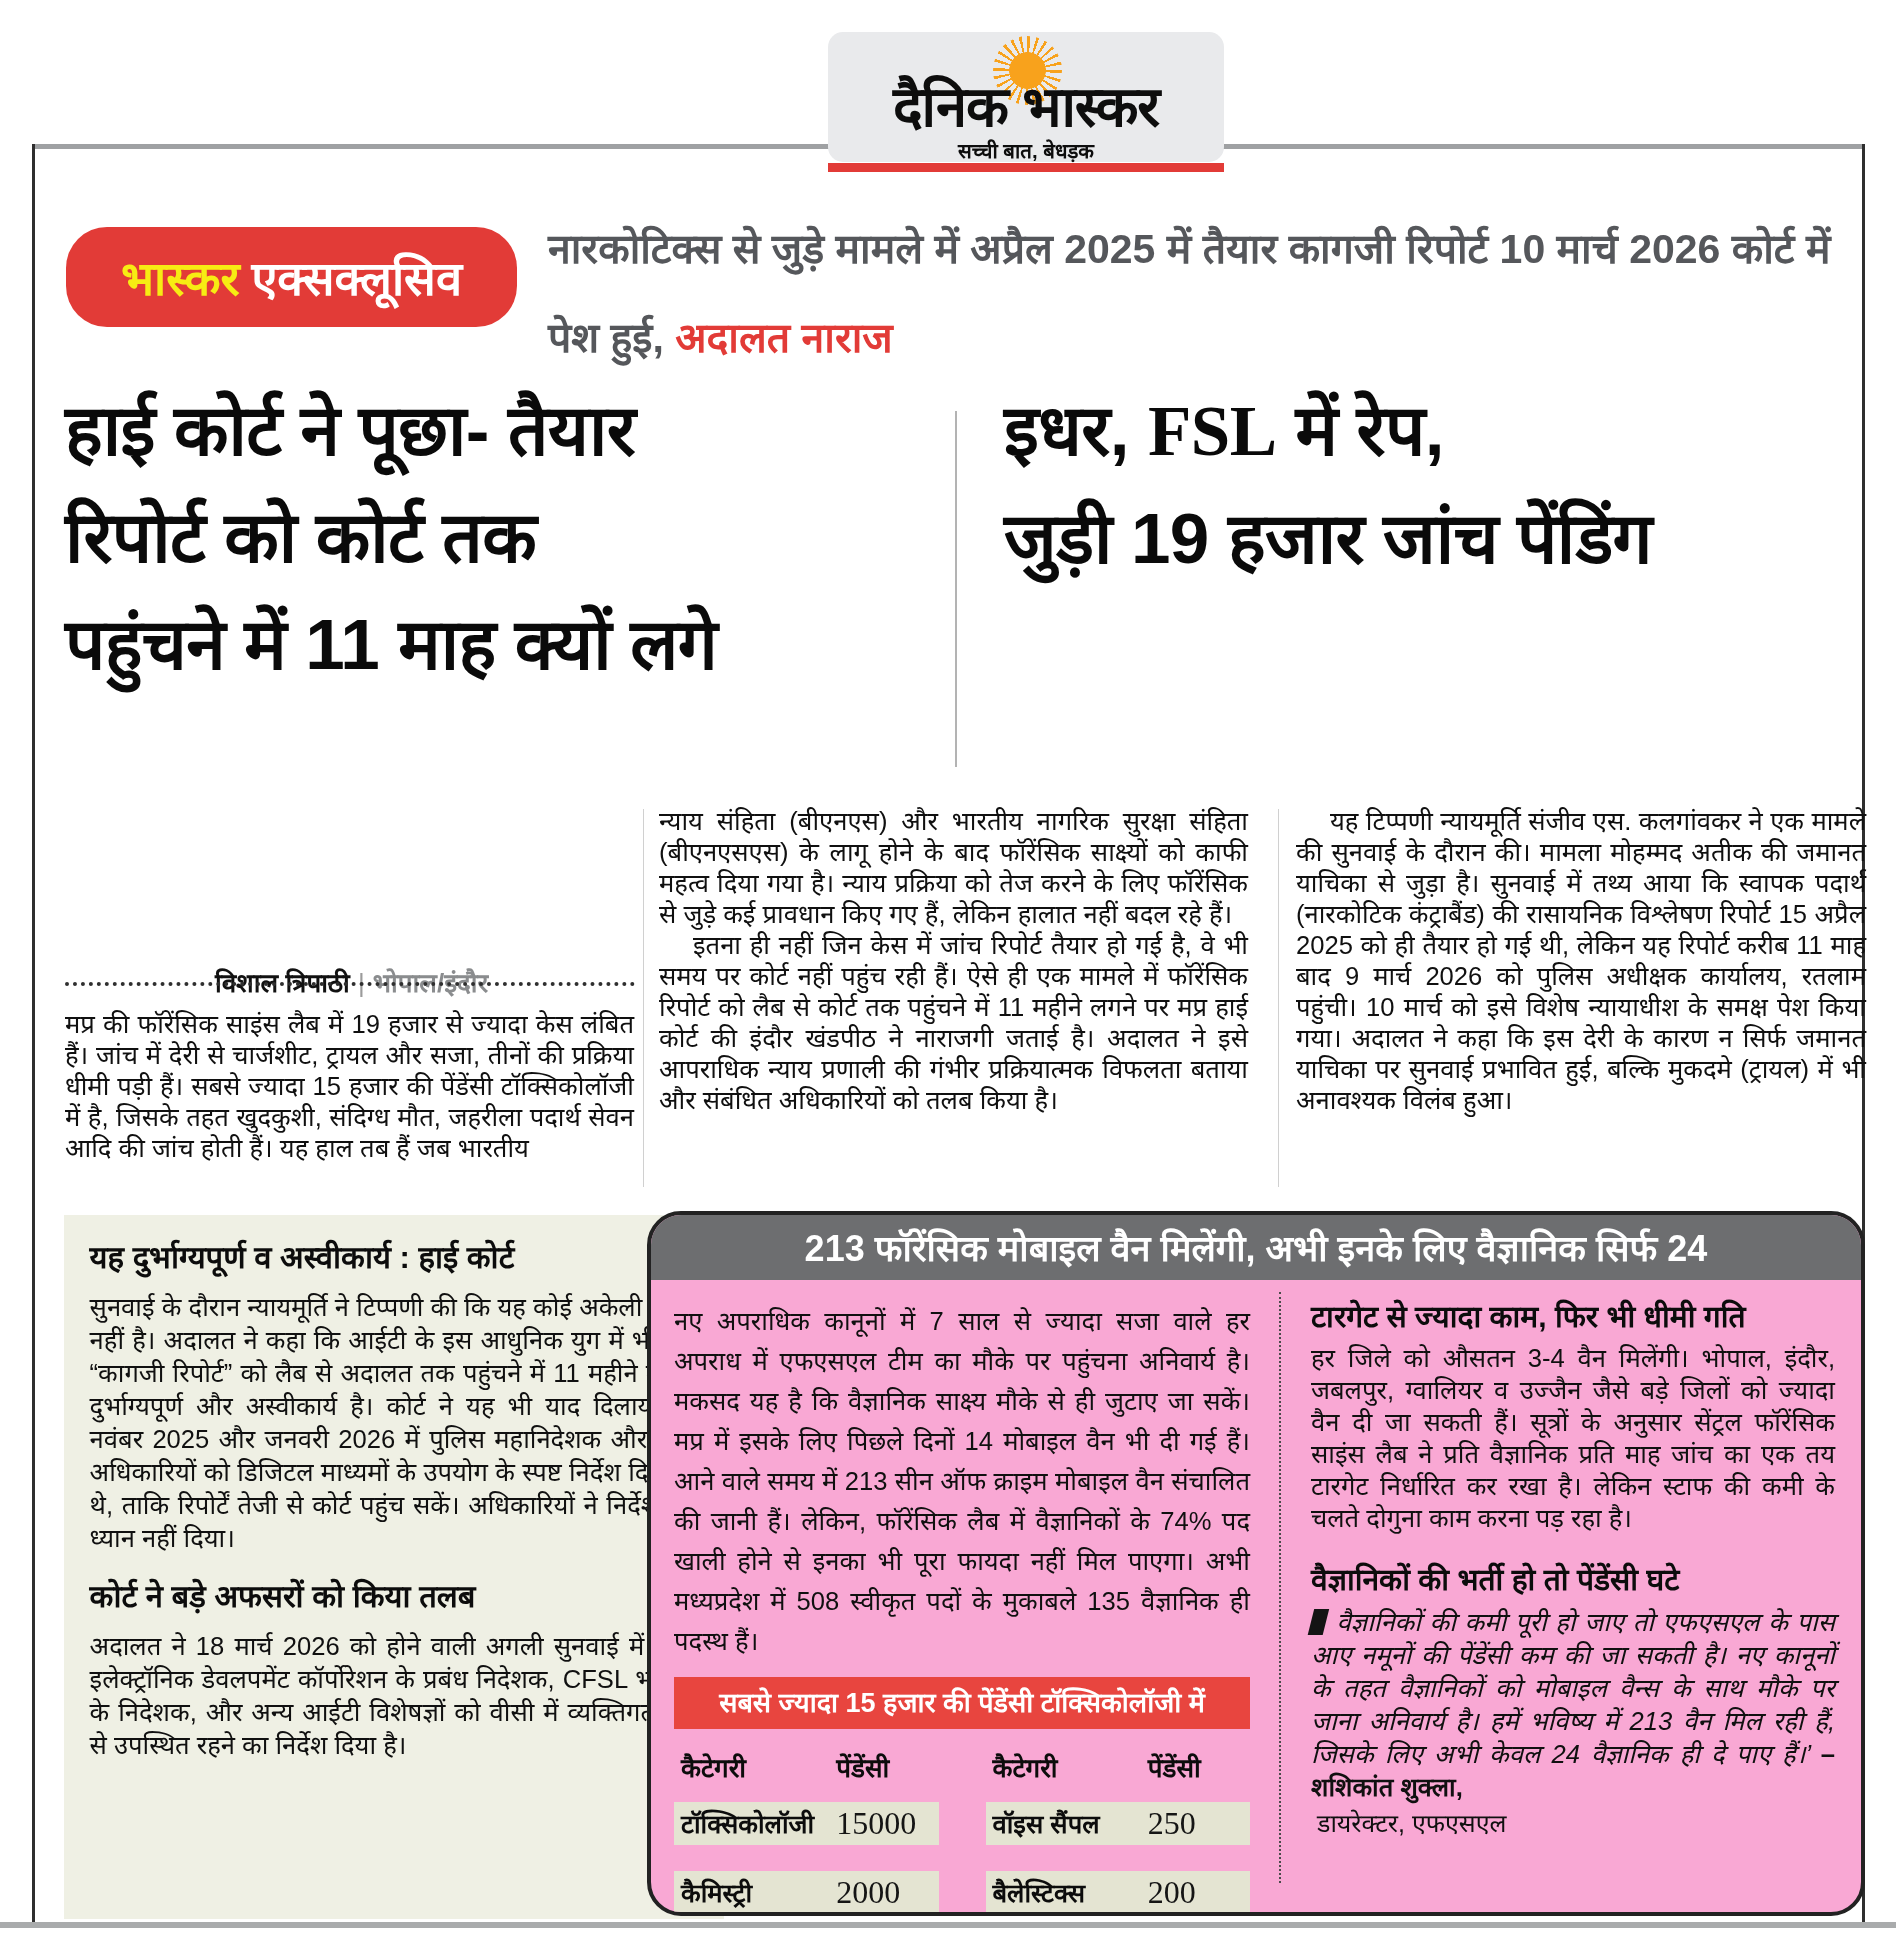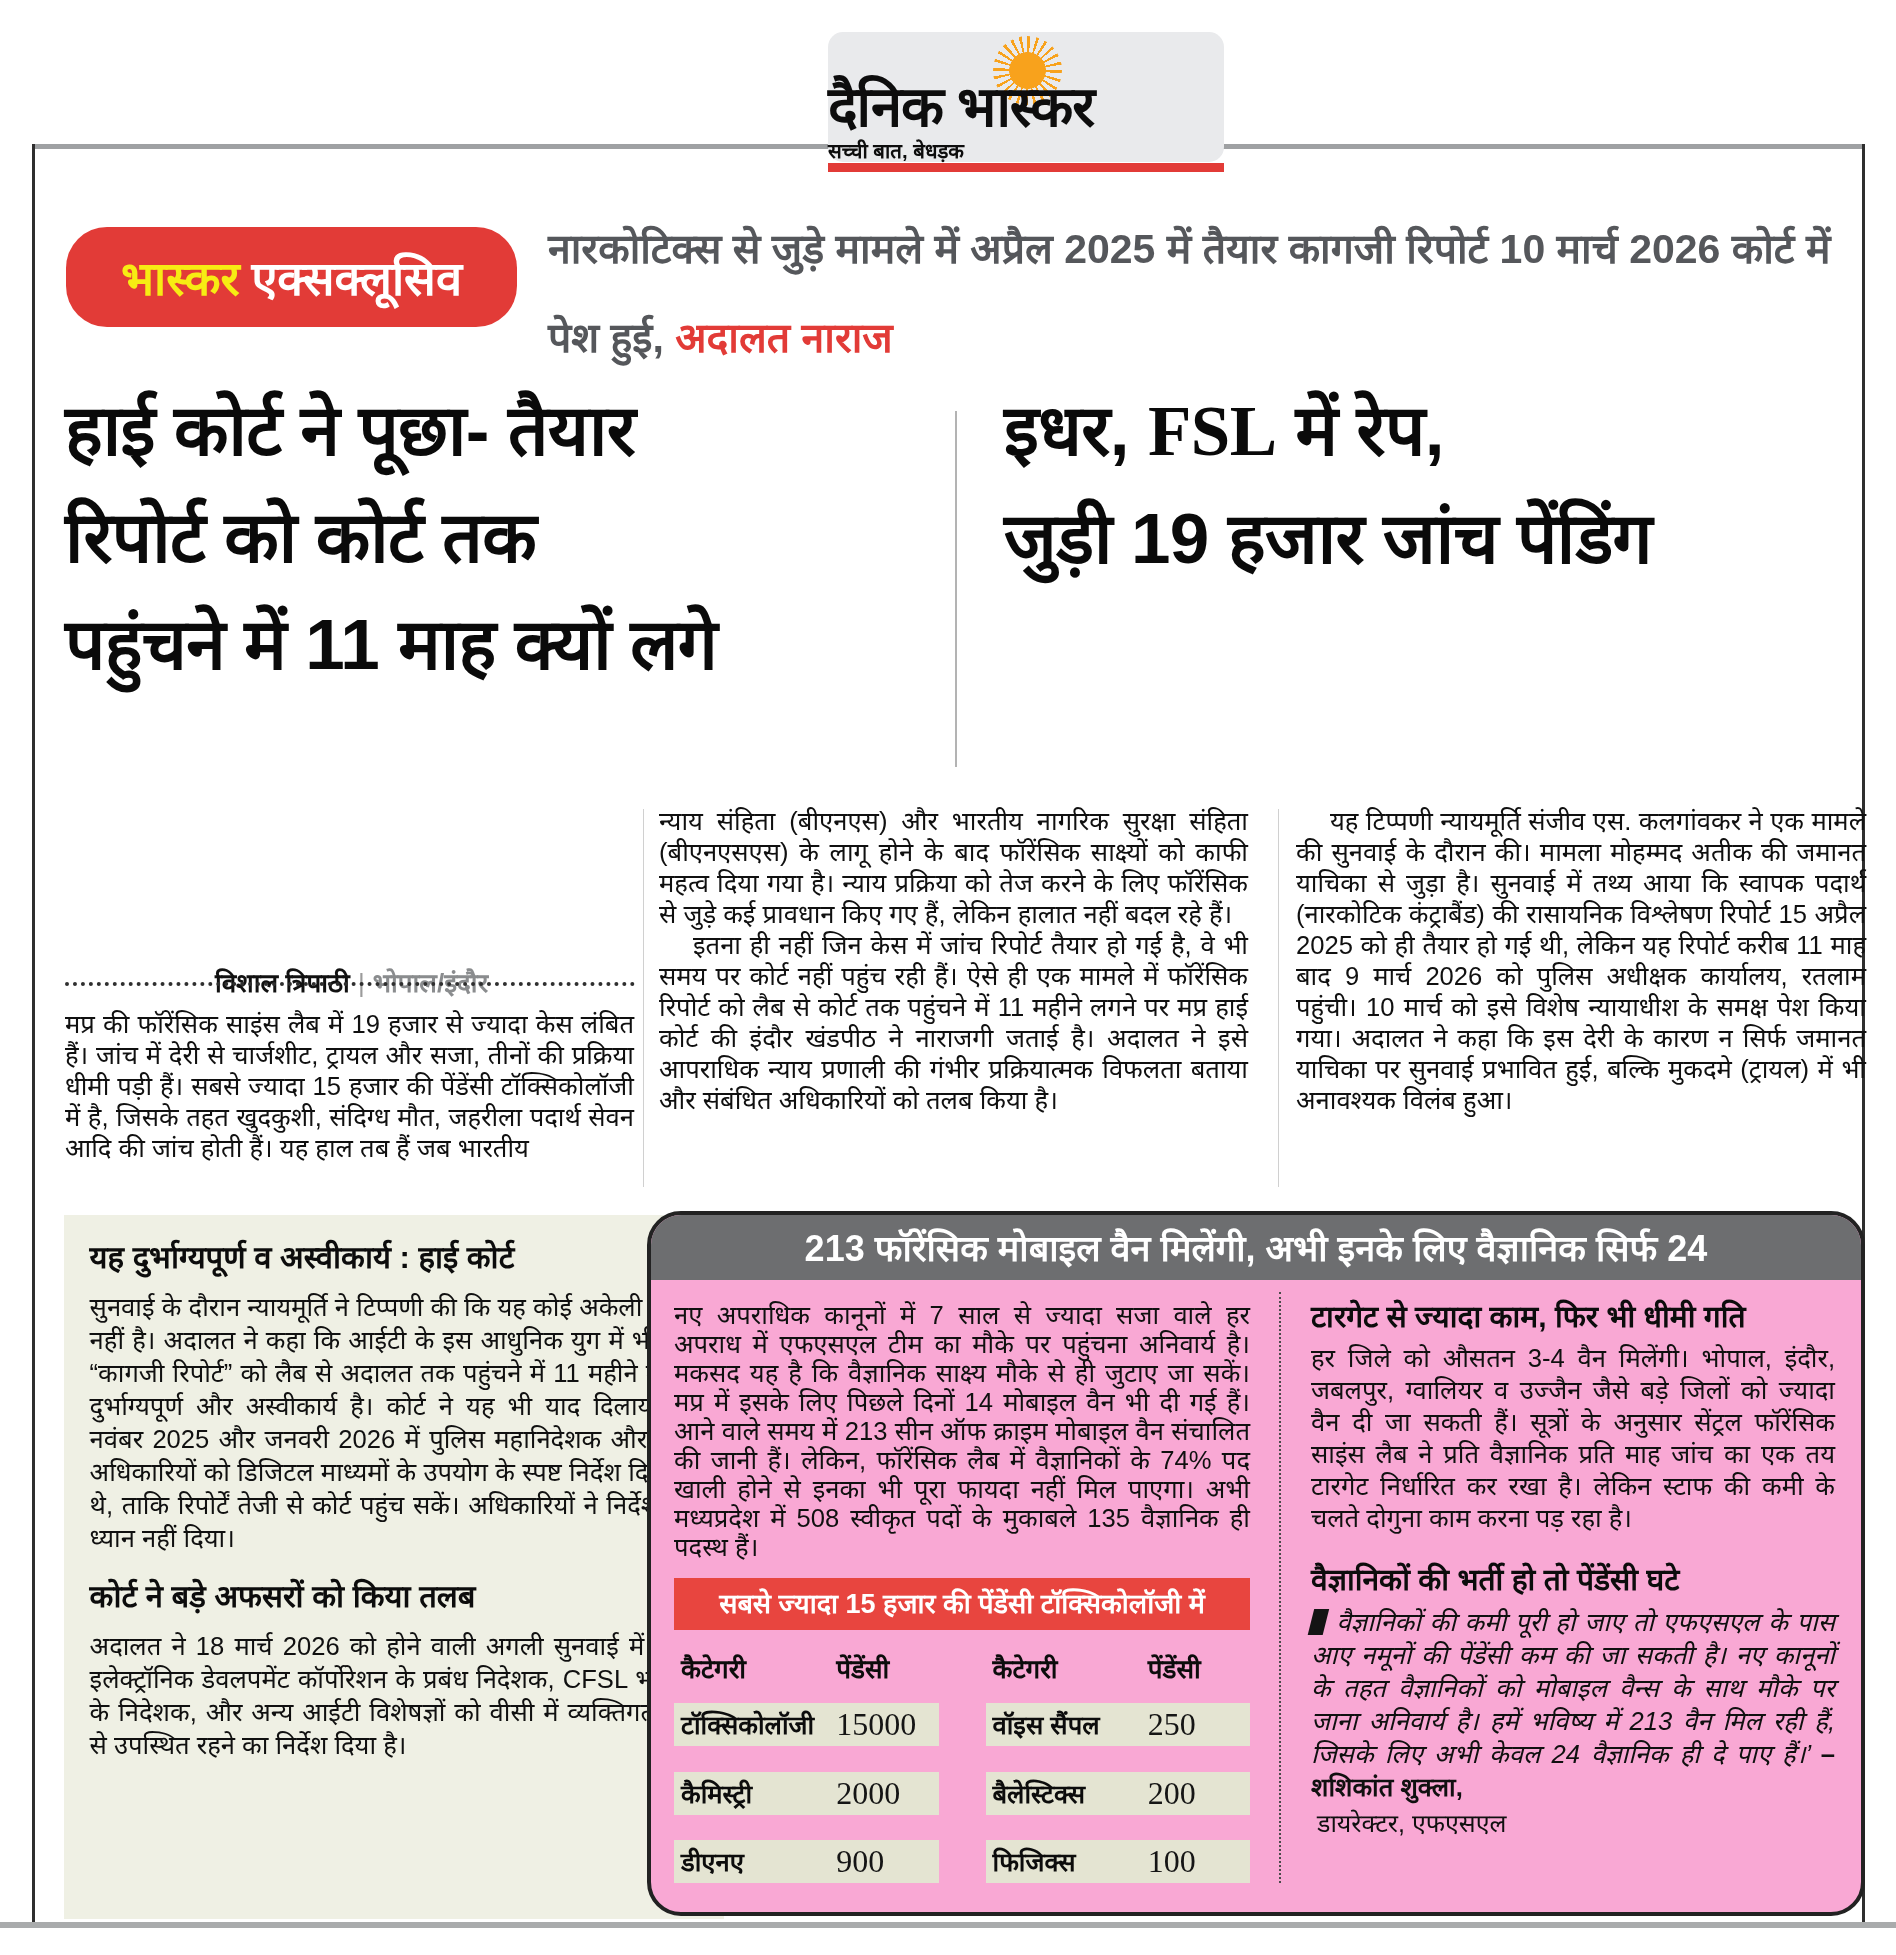--- a/index.html
+++ b/index.html
@@ -6,21 +6,21 @@
   body{width:1897px;height:1955px;position:relative;font-family:"Liberation Sans",sans-serif;color:#111;}
   #page{position:absolute;inset:0;background:#fff;overflow:hidden;}
 
   
   .rule-top{position:absolute;left:34px;top:144px;width:1830px;height:4.7px;background:#9fa1a3;}
   .border-left{position:absolute;left:32px;top:144px;width:2.9px;height:1778px;background:#2e2e2e;}
   .border-right{position:absolute;left:1862px;top:144px;width:2.9px;height:1778px;background:#2e2e2e;}
   .rule-bottom{position:absolute;left:0;top:1922px;width:1897px;height:5.8px;background:#a9abac;}
 
   
-  .masthead{position:absolute;left:828px;top:32px;width:396px;height:130px;background:#e9eaec;border-radius:15px;text-align:left;z-index:2;}
+  .masthead{position:absolute;left:828px;top:32px;width:396px;height:130px;background:#e9eaec;border-radius:15px;text-align:center;z-index:2;}
   .sun{position:absolute;left:165px;top:3.5px;width:69px;height:69px;border-radius:50%;
        background:
          radial-gradient(circle at 50% 50%, #f8a21c 0 37%, rgba(0,0,0,0) 38%),
          repeating-conic-gradient(#f8a21c 0deg 5deg, rgba(0,0,0,0) 5deg 15deg);}
   .masthead-title{position:absolute;left:0;top:34px;width:100%;font-size:56px;font-weight:900;letter-spacing:-1.2px;color:#0d0d0d;z-index:3;}
   .masthead-tagline{position:absolute;left:0;top:104px;width:100%;font-size:20.4px;font-weight:800;color:#0d0d0d;}
   .masthead-redbar{position:absolute;left:828px;top:163px;width:396px;height:9.3px;background:#e23b37;}
 
   
   .badge{position:absolute;left:66px;top:227px;width:451px;height:100px;background:#e23b37;border-radius:41px;
@@ -60,21 +60,21 @@
   .highlight-box{position:absolute;left:64px;top:1215px;width:660px;height:704px;background:#eff0e4;padding:24.4px 25.6px;box-sizing:border-box;}
   .hl-h{font-size:31px;font-weight:800;line-height:38px;color:#0c0c0c;}
   .hl-p{margin:14px 0 0 0;font-size:25.6px;line-height:33px;text-align:justify;color:#101010;}
   .hl-h2{margin-top:23px;}
 
   
   .van-box{position:absolute;left:647px;top:1211px;width:1218px;height:705px;border:4.1px solid #222;border-radius:34px;overflow:hidden;background:#f9a8d4;box-sizing:border-box;}
   .van-header{height:65px;background:#6d6e70;color:#fff;font-size:36px;font-weight:800;display:flex;align-items:center;justify-content:center;}
   .van-content{display:flex;height:calc(100% - 65px);}
   .van-left{width:628px;padding:21px 29px 0 23px;box-sizing:border-box;}
-  .van-para{font-size:25.6px;line-height:29px;text-align:justify;color:#101010;}
+  .van-para{font-size:25.6px;line-height:40px;text-align:justify;color:#101010;}
   .van-table-title{margin-top:16.3px;background:#e8453f;color:#fff;font-size:27px;font-weight:800;text-align:center;padding:9.3px 4.7px;line-height:33px;}
   .ptable{margin-top:17.5px;display:flex;gap:47px;}
   .phalf{flex:1;display:flex;flex-direction:column;}
   .prow{display:grid;grid-template-columns:62% 38%;align-items:center;padding:2.3px 7px;box-sizing:border-box;}
   .phead{font-weight:800;font-size:26px;margin-bottom:15px;color:#0c0c0c;}
   .pdata{background:#e4e4d2;margin-bottom:25.6px;min-height:43px;}
   .plabel{font-weight:800;font-size:25.6px;color:#0c0c0c;}
   .pval{font-family:"Liberation Serif",serif;font-size:32px;color:#151515;}
   .van-divider{border-left:2.3px dotted #4a4a4a;margin:11.6px 0 29px 0;}
   .van-right{flex:1;padding:17.5px 26px 0 30px;box-sizing:border-box;}

